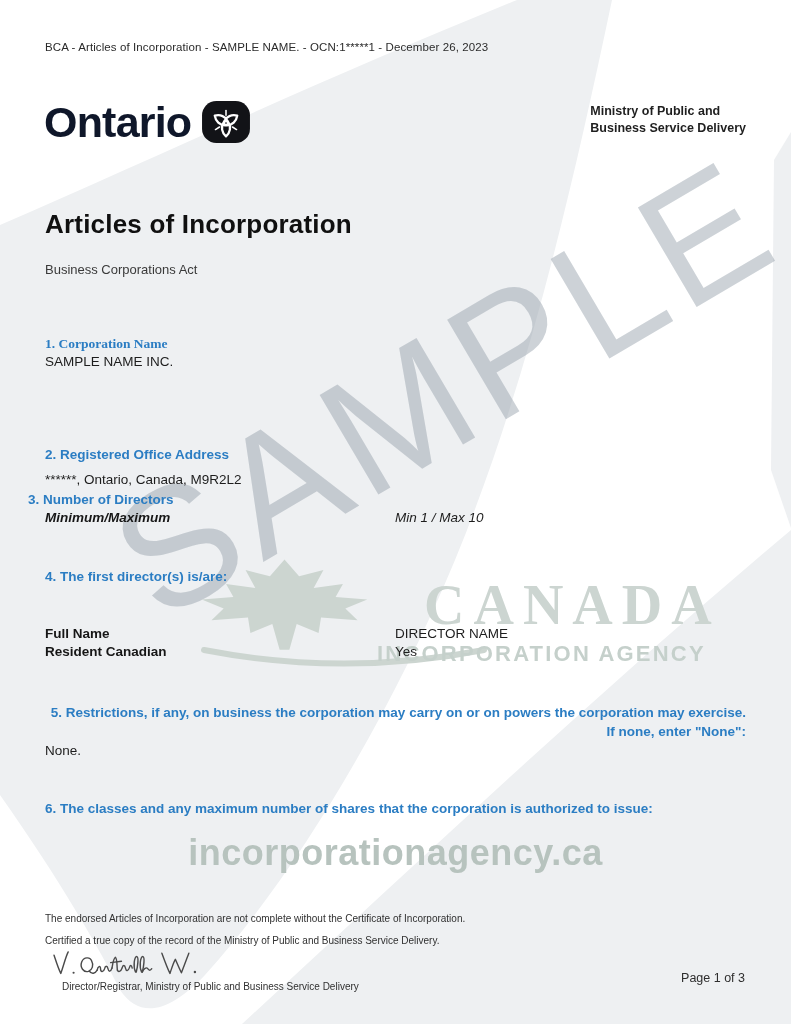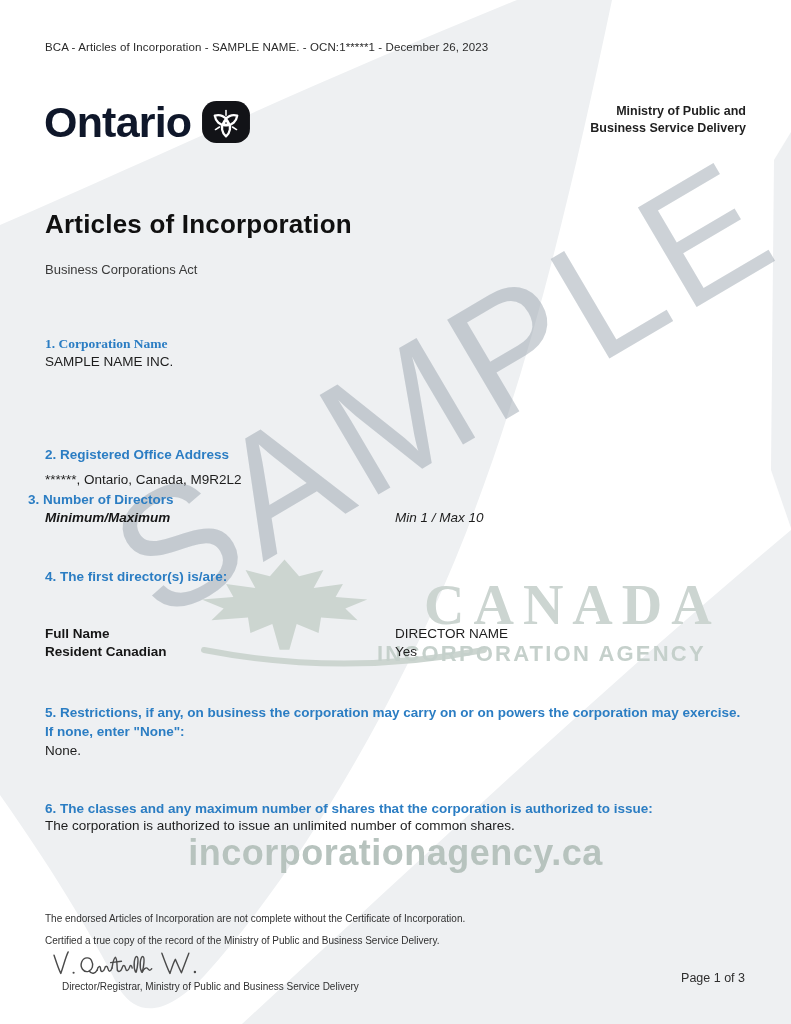--- a/index.html
+++ b/index.html
@@ -38,35 +38,35 @@
   .wm-site{
     left:0;top:835px;width:100%;text-align:center;
     font-size:36px;font-weight:700;letter-spacing:0.5px;
     color:#b7c3be;line-height:1;
   }
 
   
   .doc-line{left:45px;top:41px;font-size:11.5px;color:#2b2b2b;letter-spacing:0.1px;}
   .logo-row{left:44px;top:99px;display:flex;align-items:center;gap:10px;}
   .wordmark{font-size:43px;font-weight:800;letter-spacing:-0.8px;color:#0f172a;line-height:1;}
-  .ministry{right:45px;top:103px;text-align:right;font-size:12.5px;font-weight:700;line-height:1.32;color:#1f1f1f;}
+  .ministry{right:45px;top:103px;text-align:left;font-size:12.5px;font-weight:700;line-height:1.32;color:#1f1f1f;}
   .title{left:45px;top:193px;font-size:26px;font-weight:700;color:#101010;letter-spacing:0.2px;margin-top:16px;}
   .act{left:45px;top:262px;font-size:13px;color:#3a3a3a;}
 
   .sec-h{color:#2b7dc3;font-weight:700;font-size:13.5px;line-height:19px;}
   .val{font-size:13.5px;color:#1d1d1d;line-height:18px;}
   .lbl{font-weight:700;}
   .cols .lbl{display:inline-block;width:350px;font-size:13.5px;color:#161616;}
   .cols{line-height:18.2px;font-size:13.5px;}
 
   .s1h{left:45px;top:334px;font-family:Liberation Serif, serif;} .s1v{left:45px;top:353px;}
   .s2h{left:45px;top:412px;margin-top:33px;} .s2v{left:45px;top:431px;margin-top:40px;}
   .s3h{left:28px;top:490px;} .s3r{left:45px;top:509px;right:45px;font-style:italic;}
   .s4h{left:45px;top:567px;} .s4r{left:45px;top:586px;right:45px;margin-top:39px;}
-  .s5h{left:45px;top:703px;right:45px;} .s5v{left:45px;top:742px;}
+  .s5h{left:45px;top:703px;right:45px;text-align:right;} .s5v{left:45px;top:742px;}
   .s6h{left:45px;top:799px;right:45px;} .s6v{left:45px;top:817px;}
 
   .note1{left:45px;top:913px;font-size:10px;color:#303030;}
   .note2{left:45px;top:935px;font-size:10px;color:#303030;}
   .sig{left:50px;top:946px;}
   .signer{left:62px;top:981px;font-size:10px;color:#303030;text-align:center;}
   .pagenum{right:46px;top:971px;font-size:12.5px;color:#2e2e2e;}
 </style>
 </head>
 <body>
@@ -143,21 +143,20 @@
     </div>
     <div>
       <span class="lbl">Resident Canadian</span><span>Yes</span>
     </div>
   </div>
 
   <div class="abs z2 sec-h s5h">5. Restrictions, if any, on business the corporation may carry on or on powers the corporation may exercise. If none, enter "None":</div>
   <div class="abs z2 val s5v">None.</div>
 
   <div class="abs z2 sec-h s6h">6. The classes and any maximum number of shares that the corporation is authorized to issue:</div>
-  <div class="abs z2 val s6v">The corporation is authorized to issue an unlimited number of common shares.</div>
 
   <div class="abs z2 note1">The endorsed Articles of Incorporation are not complete without the Certificate of Incorporation.</div>
   <div class="abs z2 note2">Certified a true copy of the record of the Ministry of Public and Business Service Delivery.</div>
 
   <div class="abs z2 sig" role="img" aria-label="V. Quintanilla W.">
     <svg width="155" height="36" viewBox="0 0 230 50" aria-hidden="true">
       <g stroke="#4a4a4a" stroke-width="2.1" fill="none" stroke-linecap="round" stroke-linejoin="round">
         <path d="M6,12 C9,21 12,31 16,39 C20,28 23,15 27,7"></path>
         <circle cx="35" cy="38" r="1.6" fill="#4a4a4a" stroke="none"></circle>
         <path d="M62,21 C60,14 50,14 47,22 C44,30 50,38 57,36 C63,34 65,26 62,21 M58,35 C62,41 67,39 70,34"></path>

